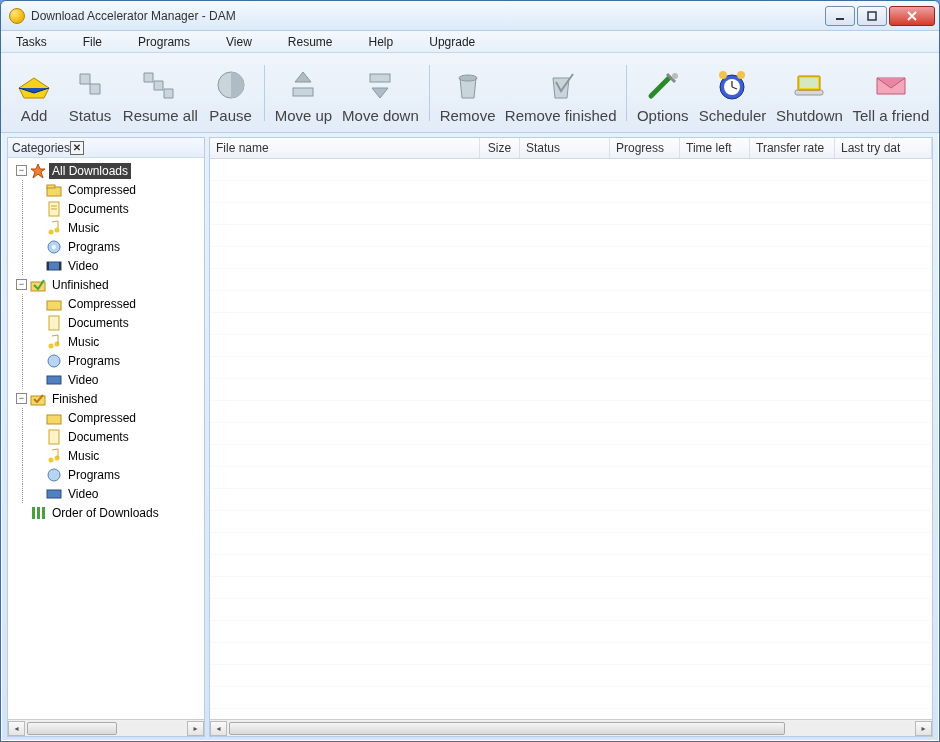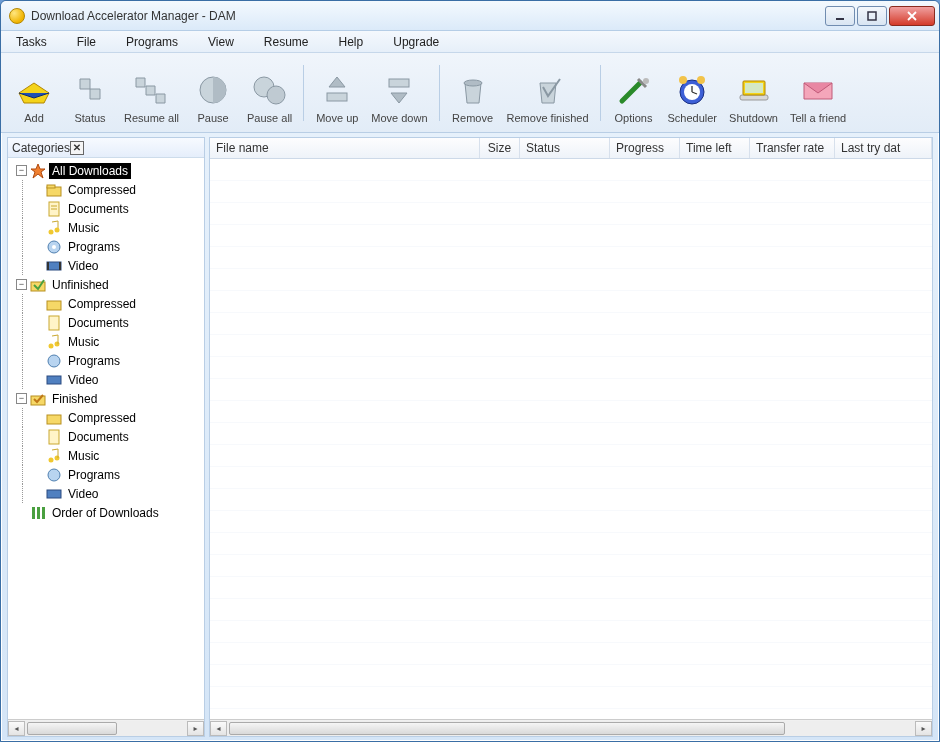--- a/index.html
+++ b/index.html
@@ -52,21 +52,21 @@
     width: 46px;
     background: linear-gradient(#f0a0a0, #d43b2a);
     color: #fff;
     border-color: #8a2a1e;
   }
   .menubar {
     height: 22px;
     display: flex;
     align-items: center;
     padding: 0 6px;
-    gap: 12px;
+    gap: 18px;
     background: linear-gradient(#f4f8fd, #e6eff9);
     border-bottom: 1px solid #c6d7ea;
   }
   .menu-item { padding: 2px 9px; color: #222; }
   .toolbar {
     height: 80px;
     display: flex;
     align-items: center;
     padding: 4px 6px;
     gap: 2px;
@@ -82,21 +82,21 @@
     min-width: 54px;
     height: 68px;
     border: 1px solid transparent;
     border-radius: 3px;
   }
   .tool-icon {
     width: 40px; height: 38px;
     display: flex; align-items: center; justify-content: center;
     margin-bottom: 3px;
   }
-  .tool-label { font-size: 11px; color: #444; white-space: nowrap; text-align: right; }
+  .tool-label { font-size: 15px; color: #444; white-space: nowrap; text-align: right; }
   .tool-sep { width: 1px; height: 56px; background: #b9cee5; margin: 0 4px; }
 
   .content {
     flex: 1;
     display: flex;
     min-height: 0;
   }
   .sidebar {
     width: 198px;
     background: #fff;
@@ -139,21 +139,21 @@
     border: 1px solid #888;
     display: flex; align-items:center; justify-content:center;
     font-size: 9px; line-height: 1;
     margin-right: 3px;
     background:#fff; color:#444;
     flex-shrink:0;
   }
   .tree-noninter { width:11px; margin-right:3px; flex-shrink:0; }
   .tree-icon { width:16px; height:16px; margin-right:3px; flex-shrink:0; display:flex; align-items:center; justify-content:center; }
   .tree-label { padding: 1px 3px; }
-  .tree-label.selected { background:#000000; color:#fff; }
+  .tree-label.selected { background:#404040; color:#fff; }
   .sidebar-scroll, .grid-scroll {
     height: 17px;
     background: #f0f0f0;
     border-top: 1px solid #ccc;
     display:flex; align-items:center;
   }
   .scroll-arrow { width:17px; height:15px; background:linear-gradient(#fafafa,#e4e4e4); border:1px solid #bbb; display:flex;align-items:center;justify-content:center; font-size:8px; color:#555; }
   .scroll-track { flex:1; height:15px; background:#eee; position:relative; }
   .scroll-thumb { position:absolute; height:13px; top:1px; background: linear-gradient(#f5f5f5,#d9d9d9); border:1px solid #aaa; border-radius:2px; }
 
@@ -256,29 +256,20 @@
     </div>
     <div class="tool-btn">
       <div class="tool-icon">
         <svg width="36" height="34">
             <circle cx="18" cy="17" r="13" fill="#c9d4db" stroke="#8a98a3"></circle>
             <path d="M18 4 a13 13 0 0 1 0 26" fill="#b0bcc5"></path>
           </svg>
       </div>
       <div class="tool-label">Pause</div>
     </div>
-    <div class="tool-btn">
-      <div class="tool-icon">
-        <svg width="40" height="34">
-            <circle cx="14" cy="14" r="10" fill="#c9d4db" stroke="#8a98a3"></circle>
-            <circle cx="26" cy="22" r="9" fill="#bfcad2" stroke="#8a98a3"></circle>
-          </svg>
-      </div>
-      <div class="tool-label">Pause all</div>
-    </div>
 
     <div class="tool-sep"></div>
 
     <div class="tool-btn">
       <div class="tool-icon">
         <svg width="36" height="34">
             <rect x="8" y="20" width="20" height="8" fill="#c9d4db" stroke="#8a98a3"></rect>
             <path d="M18 4 L26 14 L10 14 Z" fill="#b0bcc5" stroke="#8a98a3"></path>
           </svg>
       </div>

